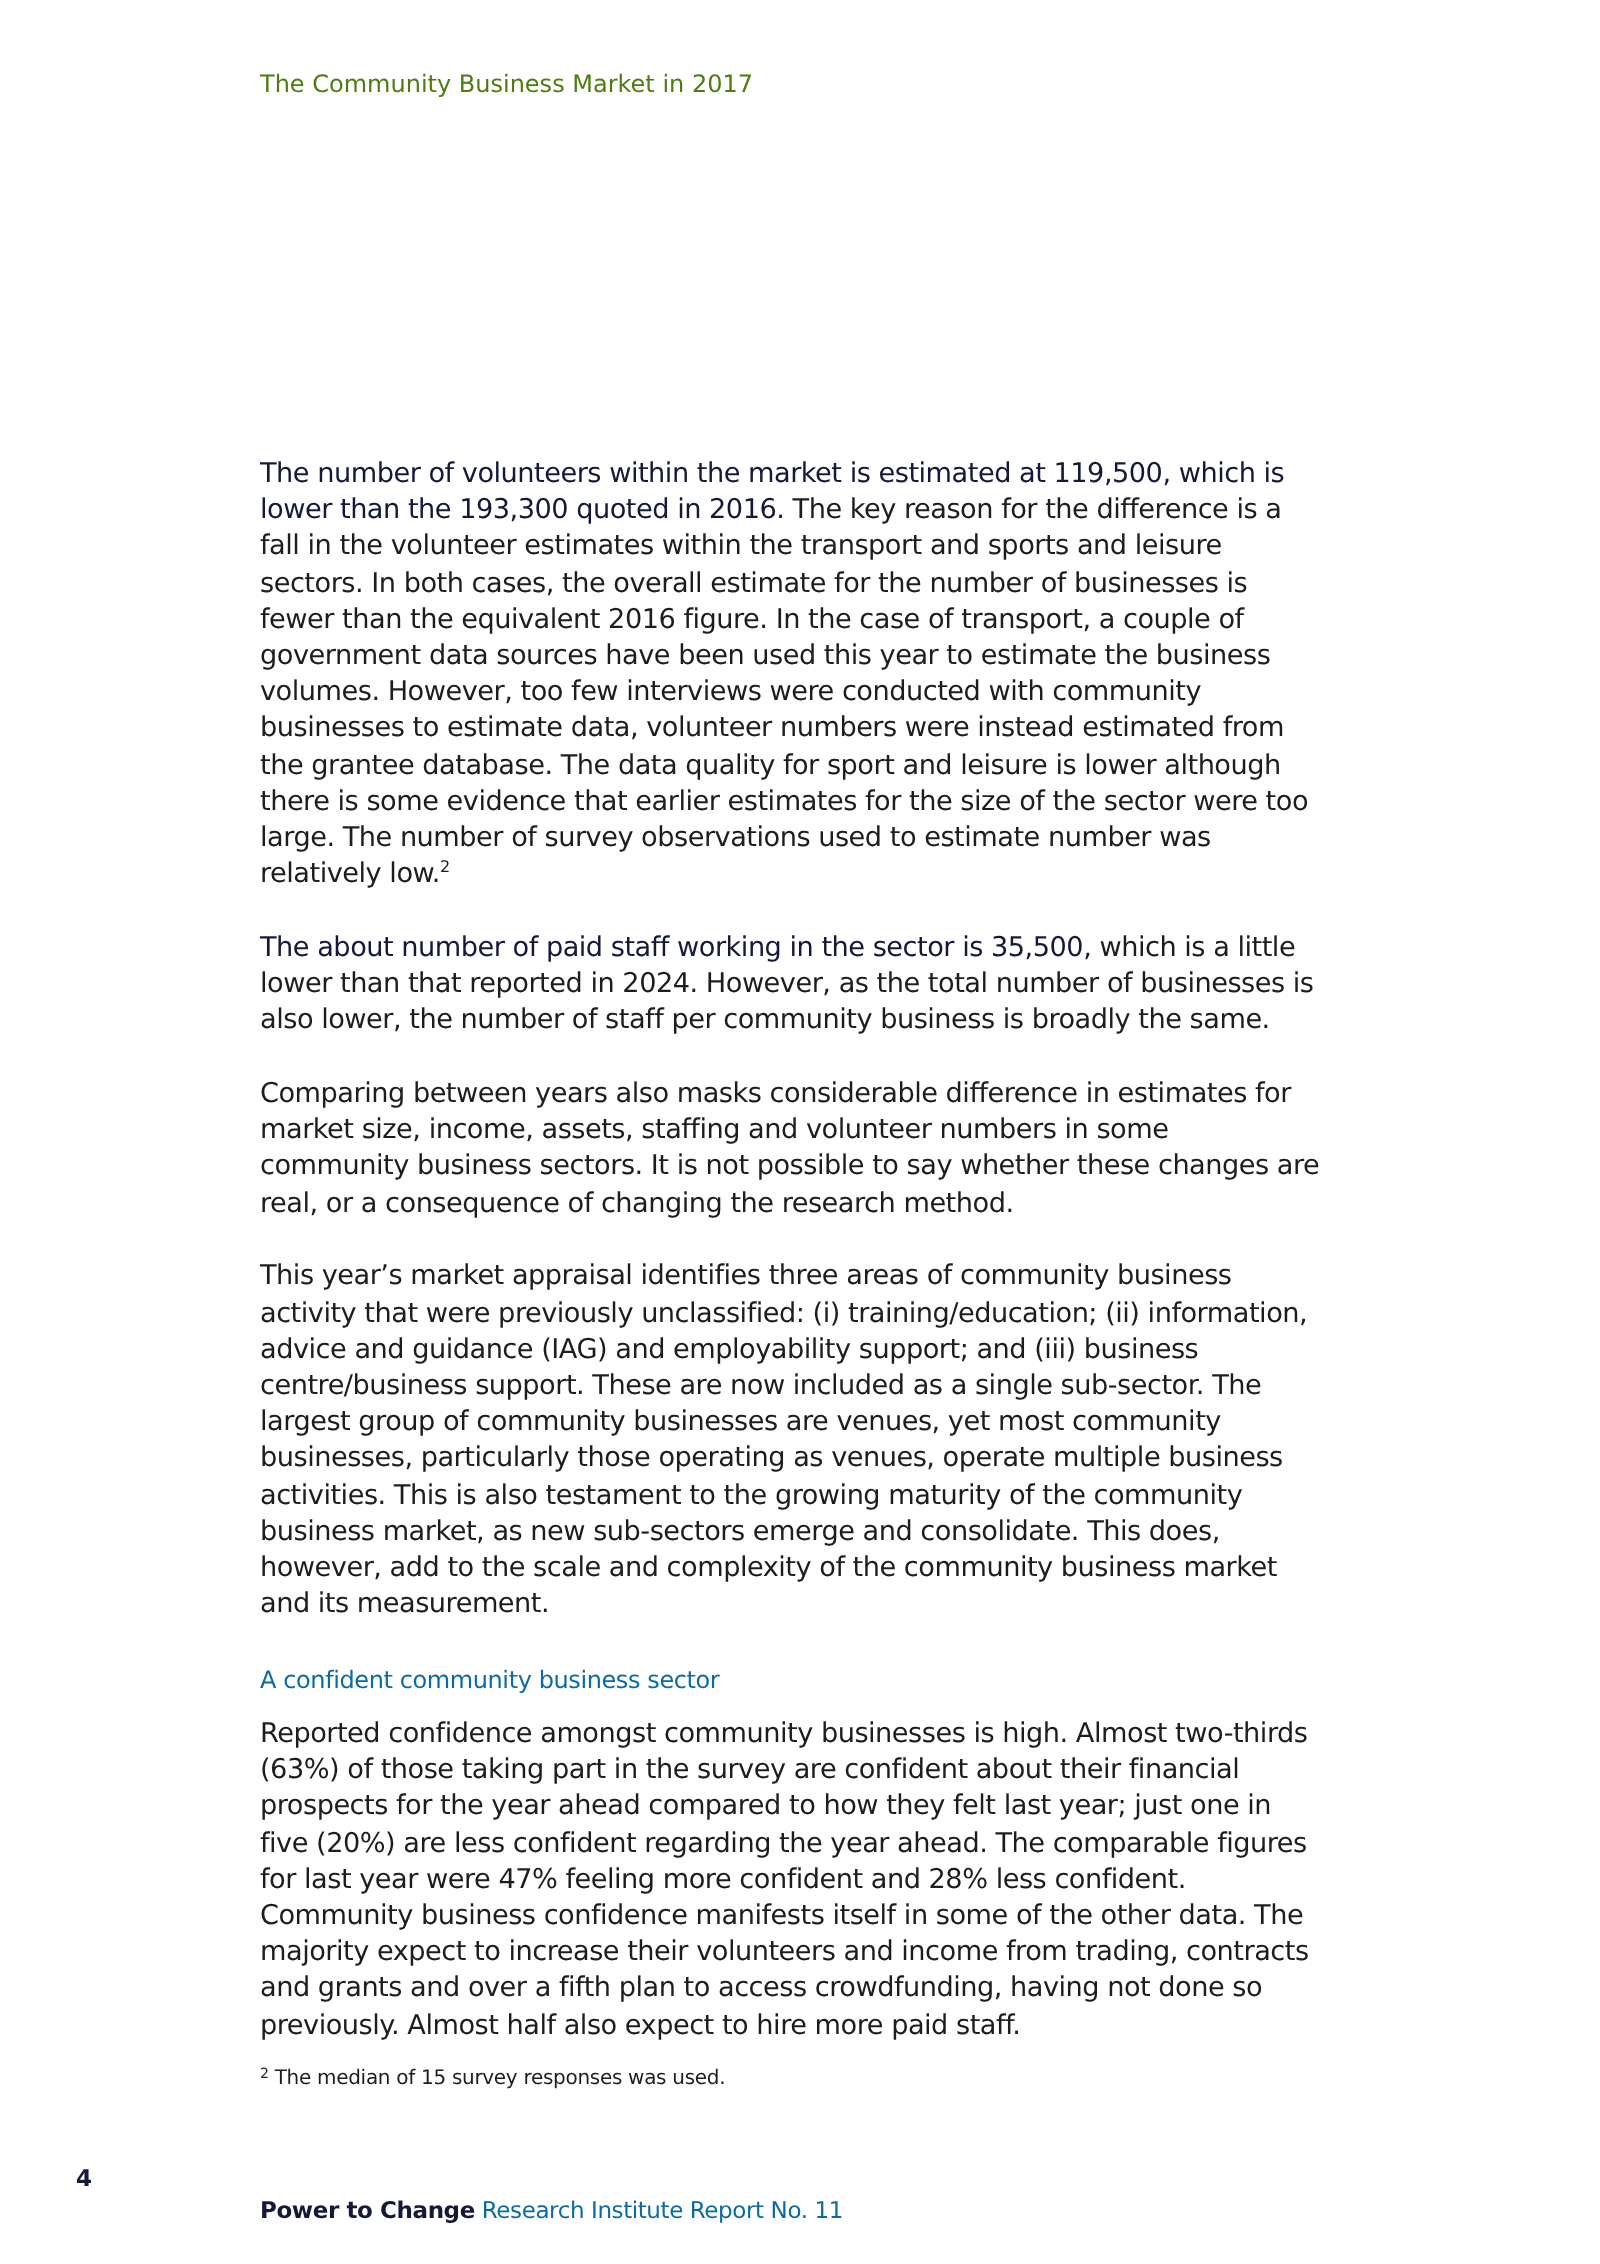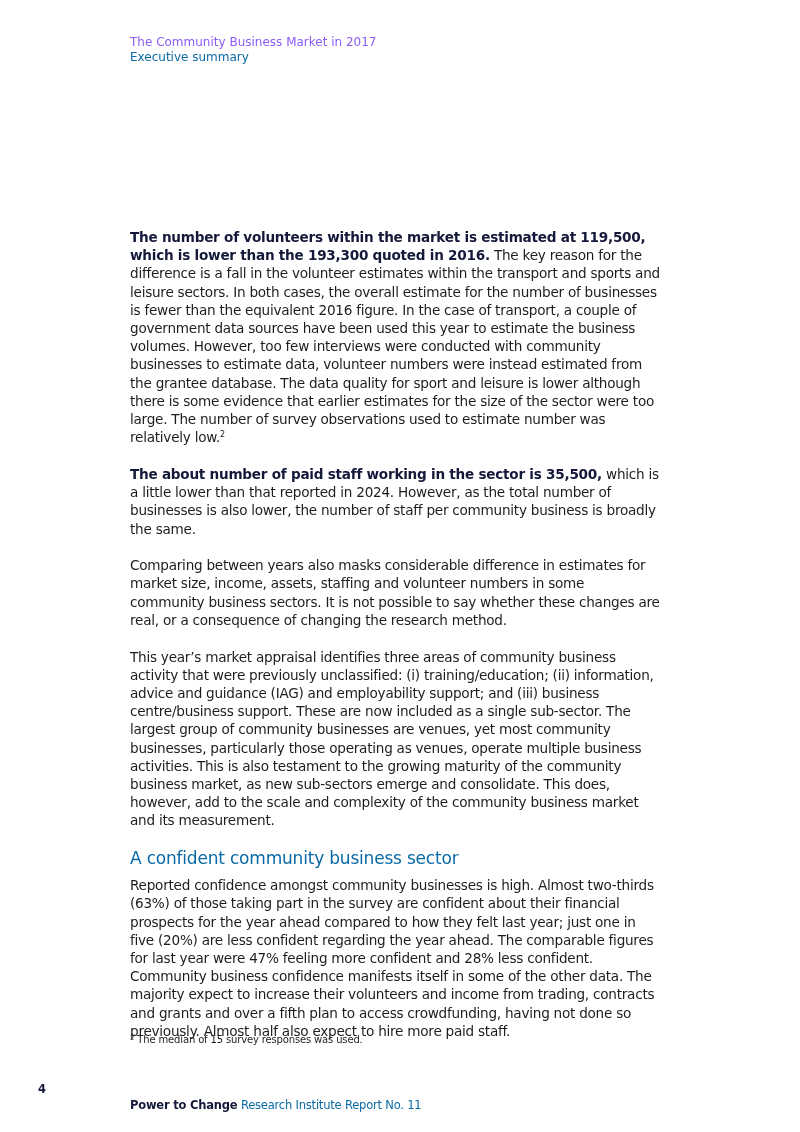--- a/index.html
+++ b/index.html
@@ -16,21 +16,21 @@
       color: #1d1d1f;
     }
     .page-header {
       position: absolute;
       left: 130px;
       top: 35px;
       font-size: 12px;
       line-height: 15px;
     }
     .page-header .report-title {
-      color: #8b5cf6;
+      color: #4d7c0f;
       display: block;
     }
     .page-header .section-title {
       color: #0a6aa6;
       display: block;
     }
     .content {
       position: absolute;
       left: 130px;
       top: 228px;
@@ -38,30 +38,30 @@
       font-size: 13.6px;
       line-height: 18.2px;
       letter-spacing: -0.25px;
       color: #1d1d1f;
     }
     .content p {
       margin: 0 0 18.5px 0;
     }
     .content strong {
       color: #14193a;
-      font-weight: bold;
+      font-weight: normal;
     }
     .content sup {
       font-size: 8px;
       line-height: 0;
       vertical-align: 5px;
     }
     .content h2 {
       font-weight: normal;
-      font-size: 17px;
+      font-size: 12px;
       line-height: 22px;
       color: #0a6aa6;
       margin: -1px 0 7px 0;
       letter-spacing: -0.2px;
     }
     .footnote {
       position: absolute;
       left: 130px;
       top: 1033px;
       font-size: 10px;
@@ -101,21 +101,20 @@
     }
     .footer-text .series {
       color: #0a6aa6;
     }
   </style>
 </head>
 <body>
 
 <div class="page-header">
   <span class="report-title">The Community Business Market in 2017</span>
-  <span class="section-title">Executive summary</span>
 </div>
 
 <div class="content">
   <p>
     <strong>The number of volunteers within the market is estimated at 119,500, which is lower than the 193,300 quoted in 2016.</strong><span> The key reason for the difference is a fall in the volunteer estimates within the transport and sports and leisure sectors. In both cases, the overall estimate for the number of businesses is fewer than the equivalent 2016 figure. In the case of transport, a couple of government data sources have been used this year to estimate the business volumes. However, too few interviews were conducted with community businesses to estimate data, volunteer numbers were instead estimated from the grantee database. The data quality for sport and leisure is lower although there is some evidence that earlier estimates for the size of the sector were too large. The number of survey observations used to estimate number was relatively low.</span><sup>2</sup>
   </p>
   <p>
     <strong>The about number of paid staff working in the sector is 35,500,</strong><span> which is a little lower than that reported in 2024. However, as the total number of businesses is also lower, the number of staff per community business is broadly the same.</span>
   </p>
   <p>Comparing between years also masks considerable difference in estimates for market size, income, assets, staffing and volunteer numbers in some community business sectors. It is not possible to say whether these changes are real, or a consequence of changing the research method.</p>

